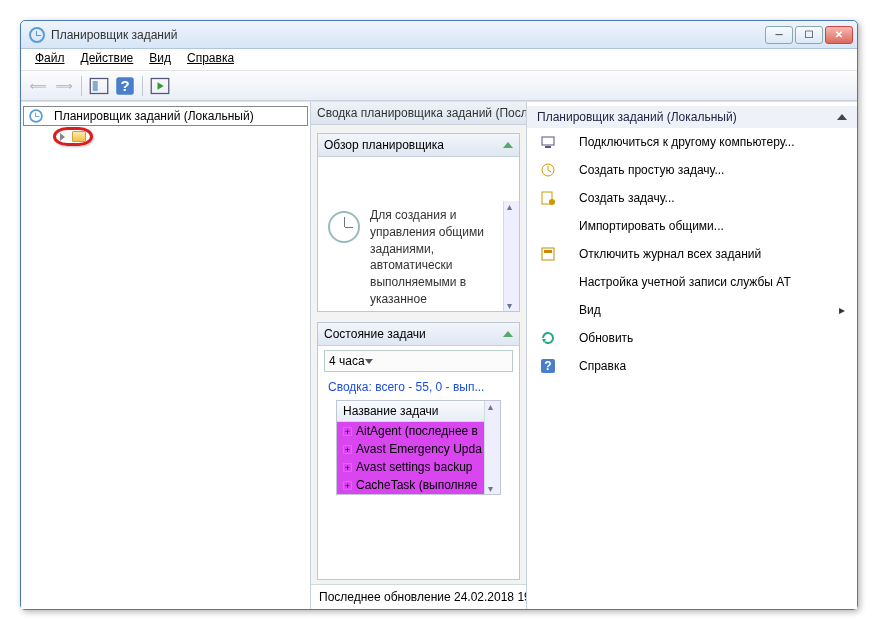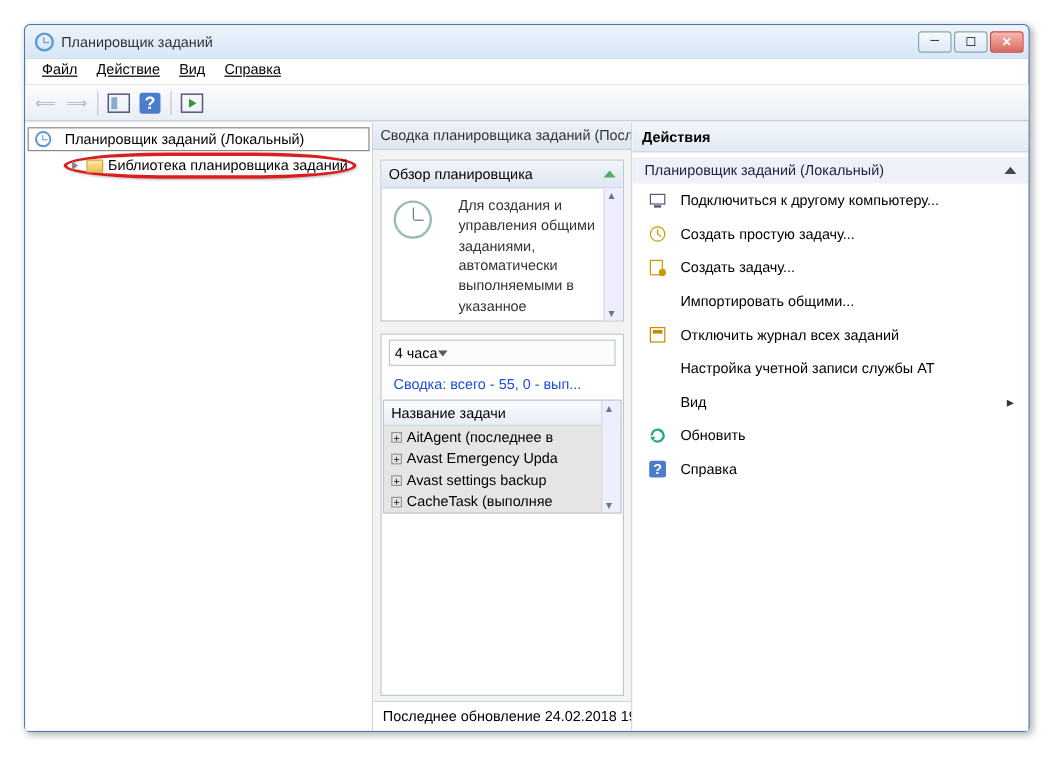--- a/index.html
+++ b/index.html
@@ -43,46 +43,46 @@
 .expander { display:inline-block; width:0; height:0; border-left:5px solid #888; border-top:4px solid transparent; border-bottom:4px solid transparent; margin-right:3px;}
 .folder-icon { width: 14px; height: 11px; background: linear-gradient(#fde9a8,#f2c24e); border: 1px solid #caa23e; border-radius: 1px; }
 .highlight-ellipse { border: 3px solid #d81e1e; border-radius: 50%/70%; padding: 1px 4px; box-shadow: 1px 1px 2px rgba(0,0,0,.25); }
 
 
 .mid-header { background: linear-gradient(#eef2f8,#dde5f0); padding: 4px 6px; border-bottom: 1px solid #c8d0dc; color: #333; white-space: nowrap; overflow:hidden; }
 .mid-body { flex:1; padding: 8px 6px 4px; overflow:hidden; display:flex; flex-direction:column; gap:10px; }
 .panel { background: #fff; border: 1px solid #bfc7d3; }
 .panel-head { background: linear-gradient(#f2f5fa,#dfe7f2); padding: 4px 6px; border-bottom: 1px solid #c8d0dc; display:flex; align-items:center; justify-content:space-between; font-weight: 400;}
 .panel-head .up { width:0;height:0;border-left:5px solid transparent;border-right:5px solid transparent;border-bottom:6px solid #5a6; }
-.panel-body { padding: 6px; display:flex; gap:18px; max-height: 110px; overflow:hidden; position:relative;}
+.panel-body { padding: 6px; display:flex; gap:6px; max-height: 110px; overflow:hidden; position:relative;margin-top:44px;}
 .panel-body .clock { width:32px; height:32px; border:2px solid #9bb; border-radius:50%; position:relative; flex-shrink:0; margin:4px;}
 .panel-body .clock::before { content:""; position:absolute; width:1px; height:10px; background:#678; left:14px; top:4px;}
 .panel-body .clock::after { content:""; position:absolute; width:8px; height:1px; background:#678; left:15px; top:14px;}
 .desc-text { line-height: 1.4; color:#333; }
 .vscroll { position:absolute; right:0; top:0; bottom:0; width:16px; background:#eef; border-left:1px solid #cdd;}
 .vscroll::before{content:"▴"; position:absolute; top:0; left:3px; font-size:10px; color:#678;}
 .vscroll::after{content:"▾"; position:absolute; bottom:0; left:3px; font-size:10px; color:#678;}
 
 .combo { display:flex; align-items:center; background:#fbfbfb; border:1px solid #bcc; height:22px; padding:0 4px; justify-content:flex-start; margin:4px 6px;}
 .combo .dd { width:0;height:0;border-left:4px solid transparent;border-right:4px solid transparent;border-top:5px solid #556;}
 .summary-line { padding: 4px 10px; color:#1d4ed8; }
 
-.listbox { margin: 2px 1px; border:1px solid #bfc7d3; background:#e5e5e5; max-height: 120px; overflow:hidden; position:relative;}
+.listbox { margin: 2px 18px; border:1px solid #bfc7d3; background:#d946ef; max-height: 120px; overflow:hidden; position:relative;}
 .list-head { background: linear-gradient(#f8fafd,#e8eef7); padding:3px 6px; border-bottom:1px solid #cdd; }
 .list-row { padding:2px 6px; display:flex; align-items:center; gap:4px; white-space:nowrap; overflow:hidden;}
 .plus { display:inline-block; width:9px; height:9px; border:1px solid #999; text-align:center; line-height:8px; font-size:9px;}
 
 .mid-footer { padding:5px 8px; border-top:1px solid #cdd; background:#fff; white-space:nowrap; overflow:hidden;}
 
 
 .right-header { background: linear-gradient(#f3f6fb,#e3eaf4); padding:5px 8px; font-weight:bold; border-bottom:1px solid #c8d0dc; }
 .right-body { flex:1; padding:4px 0; overflow:auto;}
 .context-title { background:#eef2f8; padding:4px 10px; display:flex; justify-content:space-between; align-items:center; color:#224; }
 .context-title .up2 { width:0;height:0;border-left:5px solid transparent;border-right:5px solid transparent;border-bottom:6px solid #445;}
-.action-row { display:flex; align-items:center; gap:10px; padding:5px 12px; cursor:default;}
+.action-row { display:flex; align-items:center; gap:22px; padding:5px 12px; cursor:default;}
 .ai { width:18px; height:18px; display:flex; align-items:center; justify-content:center; flex-shrink:0;}
 .ai svg { width:16px; height:16px; }
 .arrow-right { margin-left:auto; }
 .arrow-right::after { content:"▸"; color:#333; }
 </style>
 </head>
 <body>
 
 <div class="window">
 
@@ -134,21 +134,20 @@
       <div class="tree">
         <div class="tree-row selected">
           <span class="title-icon" style="transform:scale(.85)"></span>
           <span>Планировщик заданий (Локальный)</span>
         </div>
         <div class="tree-row">
           <span class="tree-indent"></span>
           <span class="highlight-ellipse" style="display:flex;align-items:center;gap:4px;">
             <span class="expander"></span>
             <span class="folder-icon"></span>
-            <span>Библиотека планировщика заданий</span>
           </span>
         </div>
       </div>
     </div>
 
     <div class="col col-mid">
       <div class="mid-header">Сводка планировщика заданий (После</div>
       <div class="mid-body">
 
         <div class="panel">
@@ -157,20 +156,24 @@
             <span class="up"></span>
           </div>
           <div class="panel-body">
             <div class="clock"></div>
             <div class="desc-text">Для создания и управления общими заданиями, автоматически выполняемыми в указанное</div>
             <div class="vscroll"></div>
           </div>
         </div>
 
         <div class="panel" style="flex:1;display:flex;flex-direction:column;">
+          <div class="panel-head">
+            <span>Состояние задачи</span>
+            <span class="up"></span>
+          </div>
           <div class="combo">
             <span>4 часа</span>
             <span class="dd"></span>
           </div>
           <div class="summary-line">Сводка: всего - 55, 0 - вып...</div>
 
           <div class="listbox">
             <div class="list-head">Название задачи</div>
             <div class="list-row">
                 <span class="plus">+</span>
@@ -189,21 +192,20 @@
                 <span>CacheTask (выполняе</span>
               </div>
             <div class="vscroll"></div>
           </div>
         </div>
       </div>
       <div class="mid-footer">Последнее обновление 24.02.2018 19:</div>
     </div>
 
     <div class="col col-right" style="border-right:none;">
-      <div class="right-header">Действия</div>
       <div class="right-body">
         <div class="context-title">
           <span>Планировщик заданий (Локальный)</span>
           <span class="up2"></span>
         </div>
 
         <div class="action-row">
           <span class="ai">
               <svg viewBox="0 0 16 16">
                 <rect x="2" y="3" width="12" height="8" fill="none" stroke="#557"></rect>

